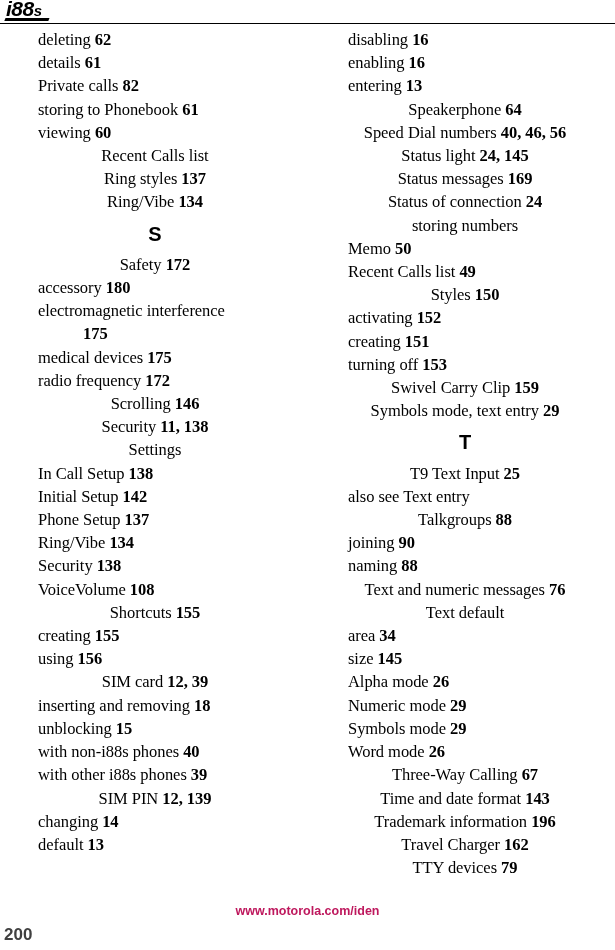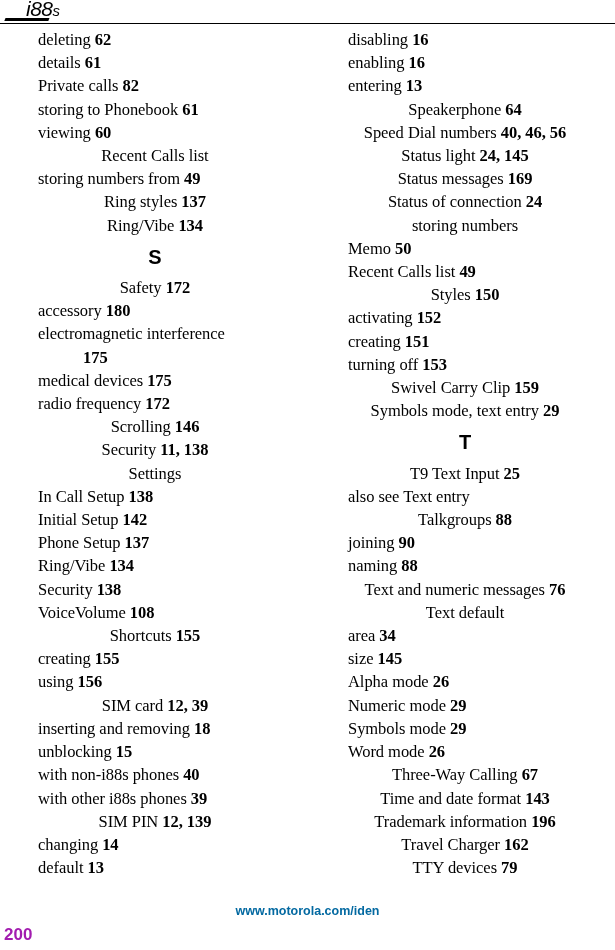--- a/index.html
+++ b/index.html
@@ -22,27 +22,26 @@
     position: absolute;
     top: 0; left: 0;
     width: 615px;
     height: 24px;
   }
   .logo {
     position: absolute;
     left: 6px;
     top: -1px;
     font-family: "Liberation Sans", "DejaVu Sans", sans-serif;
-    font-weight: normal;
+    font-weight: bold;
     font-style: italic;
     font-size: 21px;
     letter-spacing: -0.5px;
     line-height: 20px;
     color: #000;
-    margin-left: 20px;
   }
   .logo .small-s {
     font-size: 15px;
   }
   .logo-swoosh {
     position: absolute;
     left: 5px;
     top: 18px;
     width: 44px;
     height: 2.5px;
@@ -103,30 +102,30 @@
   
   .footer-url {
     position: absolute;
     left: 0;
     top: 904px;
     width: 615px;
     text-align: center;
     font-family: "Liberation Sans", "DejaVu Sans", sans-serif;
     font-weight: bold;
     font-size: 12.5px;
-    color: #0369a1;
+    color: #be185d;
   }
   .footer-pageno {
     position: absolute;
     left: 4px;
     top: 925px;
     font-family: "Liberation Sans", "DejaVu Sans", sans-serif;
     font-weight: bold;
     font-size: 17px;
-    color: #a21caf;
+    color: #404040;
   }
 </style>
 </head>
 <body>
 
 <div class="page">
 
   <div class="header">
     <div class="logo"><span>i88</span><span class="small-s">s</span></div>
     <div class="logo-swoosh"></div>
@@ -134,21 +133,20 @@
   </div>
 
   <div class="columns">
     <div class="col col-left" id="col-left">
         <div class="entry level-1"><span>deleting</span> <span class="pg">62</span></div>
         <div class="entry level-1"><span>details</span> <span class="pg">61</span></div>
         <div class="entry level-1"><span>Private calls</span> <span class="pg">82</span></div>
         <div class="entry level-1"><span>storing to Phonebook</span> <span class="pg">61</span></div>
         <div class="entry level-1"><span>viewing</span> <span class="pg">60</span></div>
         <div class="entry level-0"><span>Recent Calls list</span></div>
-        <div class="entry level-1"><span>storing numbers from</span> <span class="pg">49</span></div>
         <div class="entry level-0"><span>Ring styles</span> <span class="pg">137</span></div>
         <div class="entry level-0"><span>Ring/Vibe</span> <span class="pg">134</span></div>
         <div class="letter">S</div>
         <div class="entry level-0"><span>Safety</span> <span class="pg">172</span></div>
         <div class="entry level-1"><span>accessory</span> <span class="pg">180</span></div>
         <div class="entry level-1"><span>electromagnetic interference</span></div>
         <div class="entry level-2"><span></span><span class="pg">175</span></div>
         <div class="entry level-1"><span>medical devices</span> <span class="pg">175</span></div>
         <div class="entry level-1"><span>radio frequency</span> <span class="pg">172</span></div>
         <div class="entry level-0"><span>Scrolling</span> <span class="pg">146</span></div>

